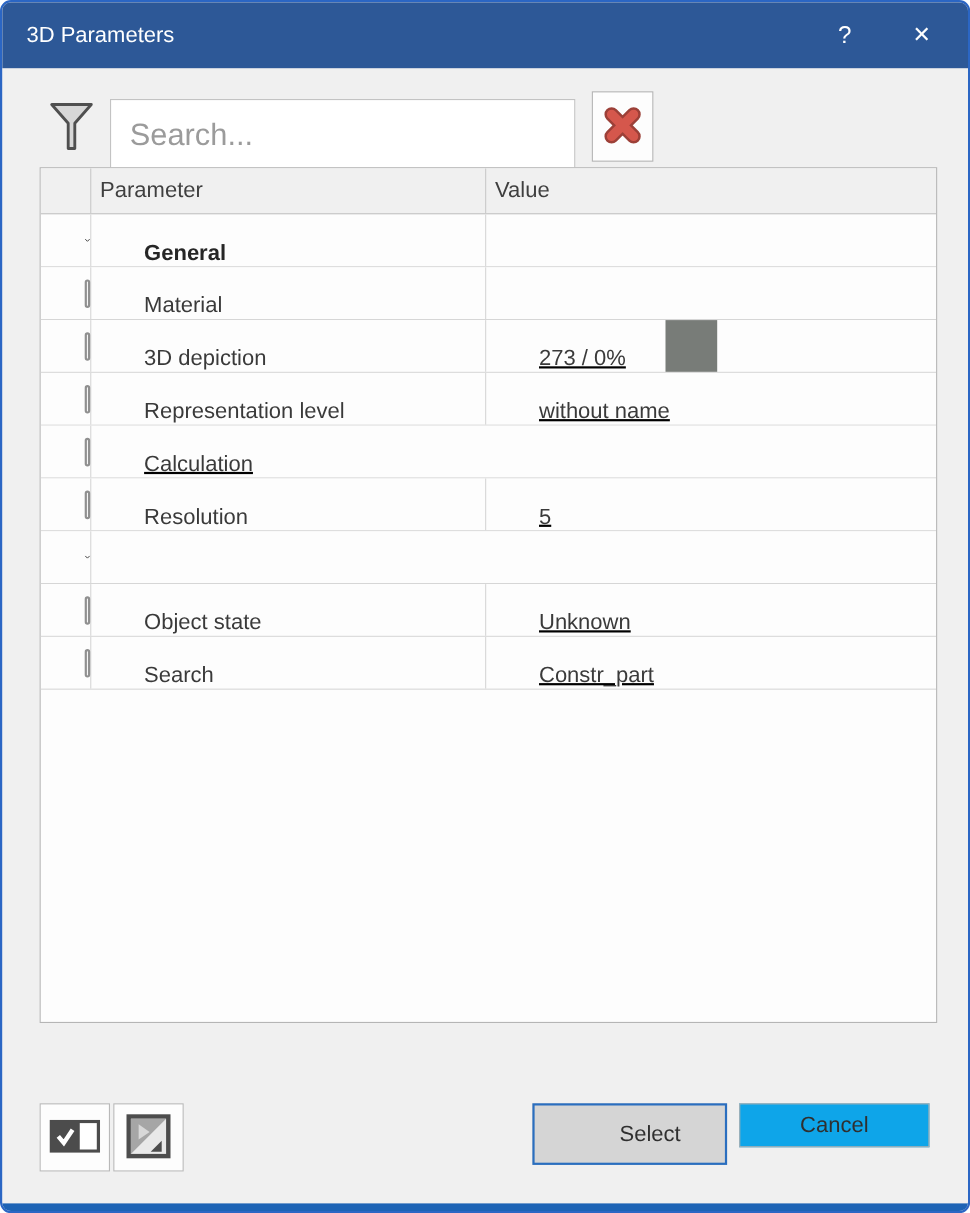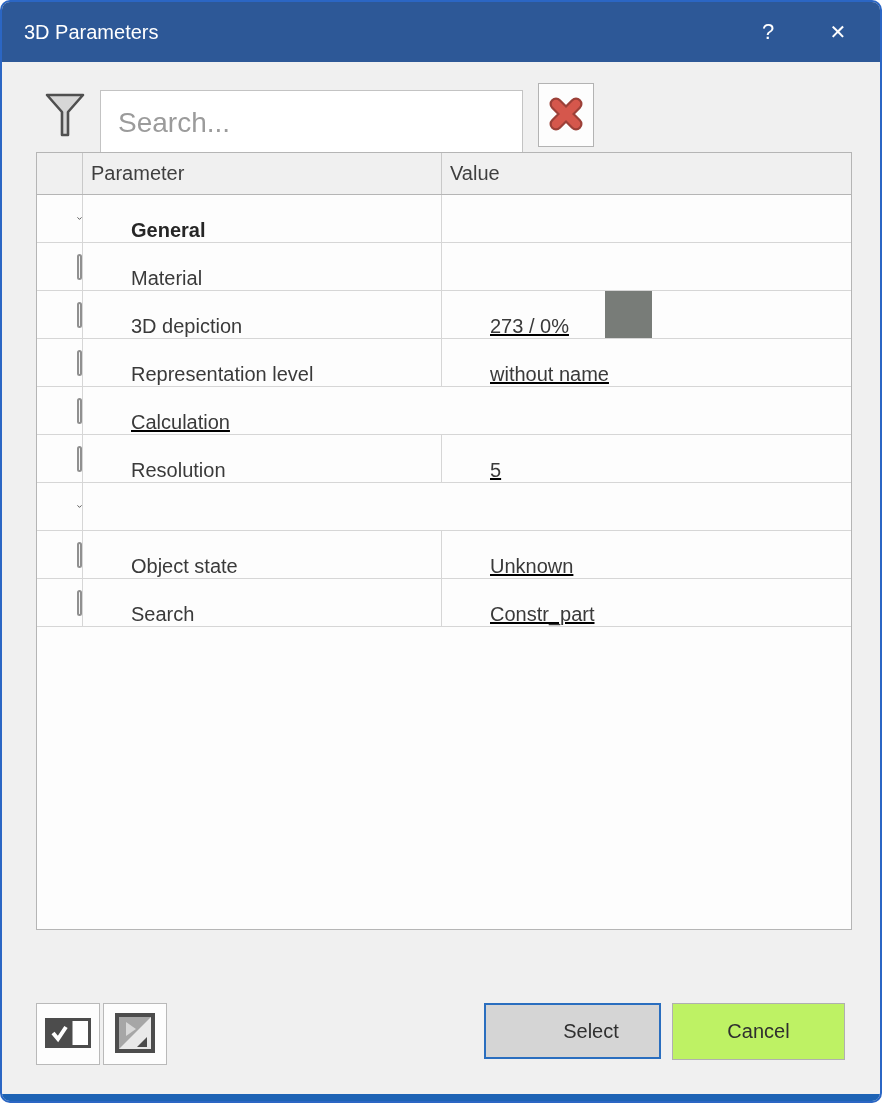--- a/index.html
+++ b/index.html
@@ -94,22 +94,22 @@
   #toggleAllBtn { left:34px; }
   #invertBtn { left:101px; }
 
   .select-btn {
     position:absolute; left:482px; top:1001px; width:177px; height:56px;
     background:#d5d5d5; border:2px solid #2a6ebf;
     font-family:"Liberation Sans", sans-serif;
     font-size:20px; color:#2f2f2f;padding-left:37px;
   }
   .cancel-btn {
-    position:absolute; left:670px; top:1001px; width:173px; height:57px;
-    background:#bef264; border:1px solid #b0b0b0;
+    position:absolute; left:670px; top:1001px; width:173px; height:40px;
+    background:#0ea5e9; border:1px solid #b0b0b0;
     font-family:"Liberation Sans", sans-serif;
     font-size:20px; color:#2f2f2f;
   }
 </style>
 </head>
 <body>
 
 <div class="window">
 
   <div class="titlebar">

